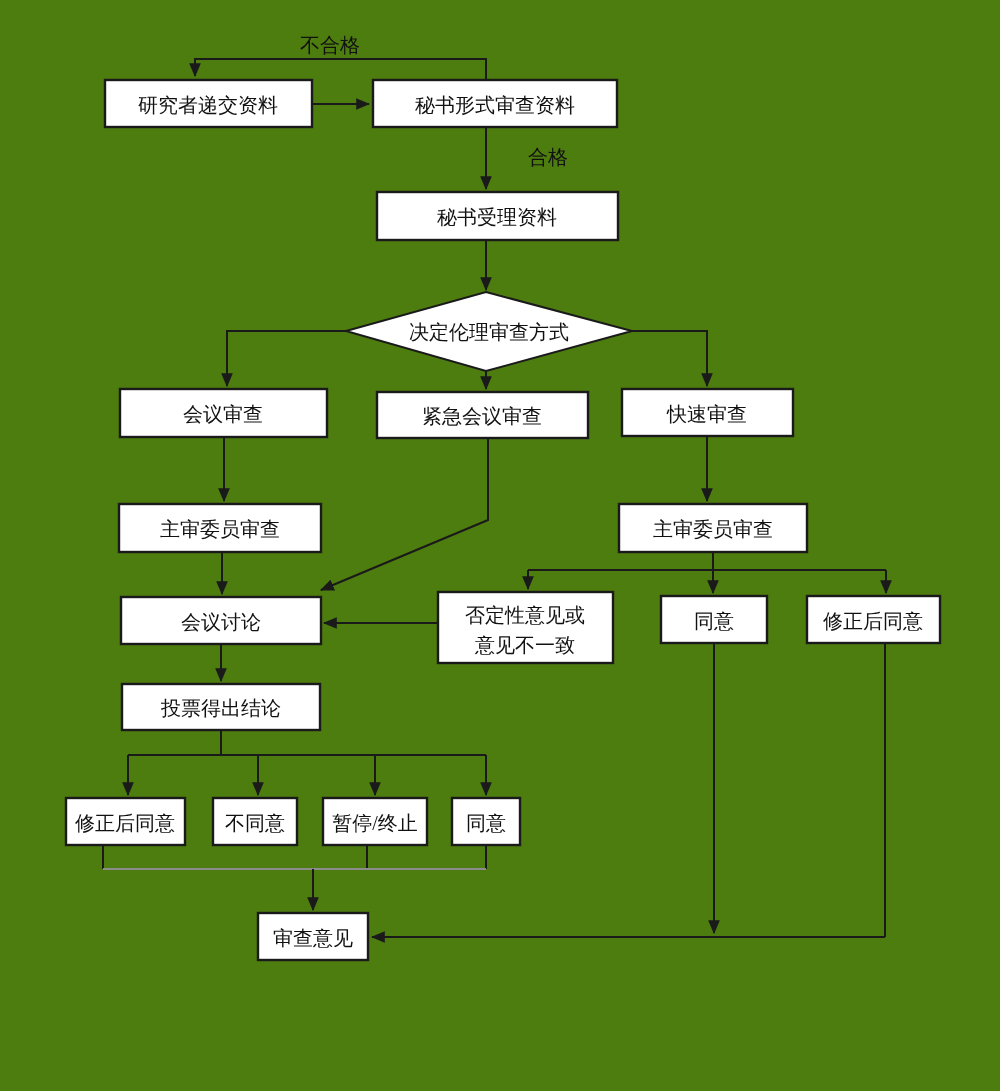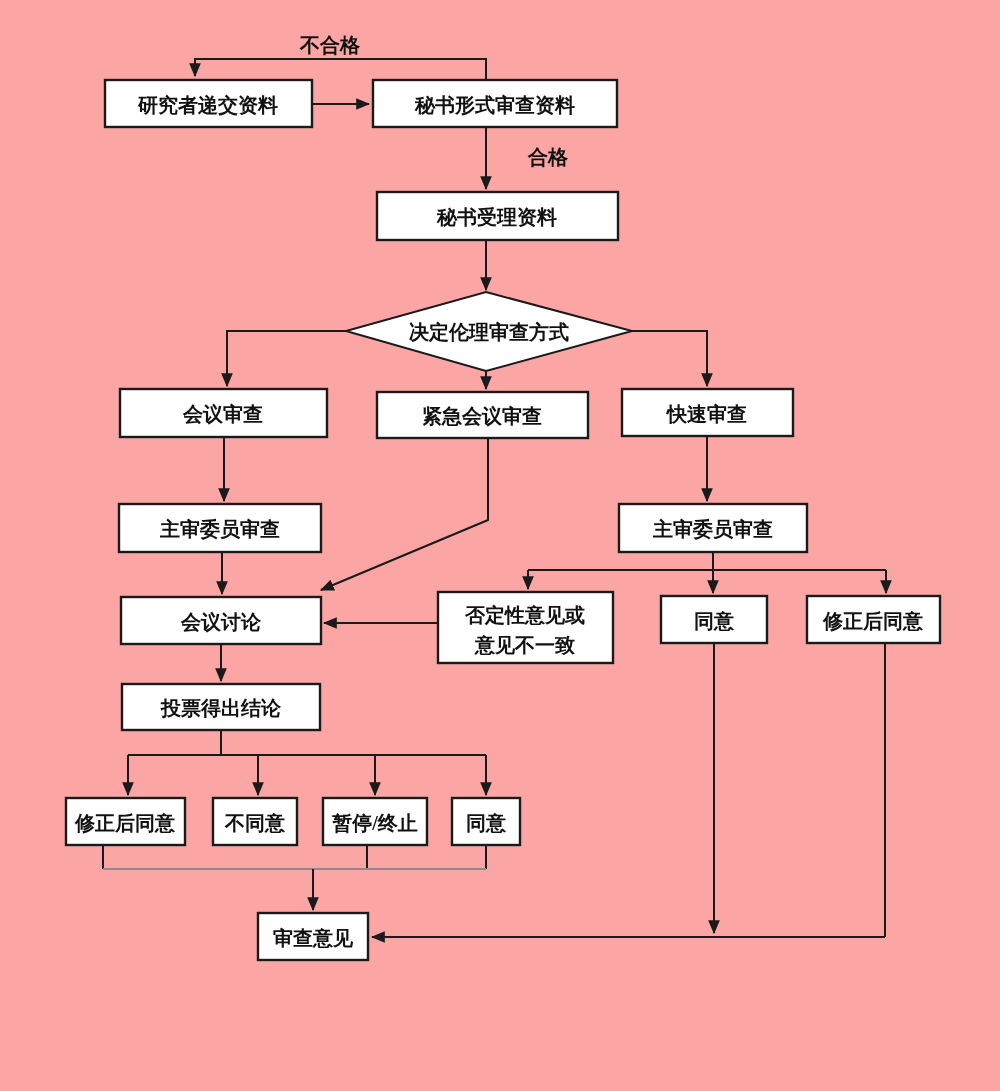--- a/index.html
+++ b/index.html
@@ -3,23 +3,22 @@
 <meta charset="utf-8">
 <style>
   html, body {
     margin: 0;
     padding: 0;
     background: #ffffff;
   }
   .canvas-wrap {
     width: 1000px;
     height: 1091px;
-    background: #fca5a5;
+    background: #4d7c0f;
     position: relative;
-    font-weight: bold;
   }
   svg {
     display: block;
   }
   .node-box {
     fill: #ffffff;
     stroke: #1a1a1a;
     stroke-width: 2.4;
   }
   .node-diamond {

